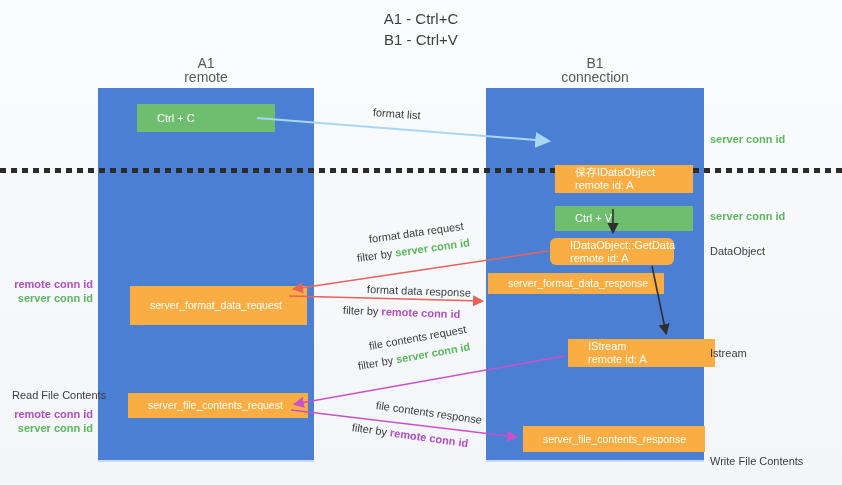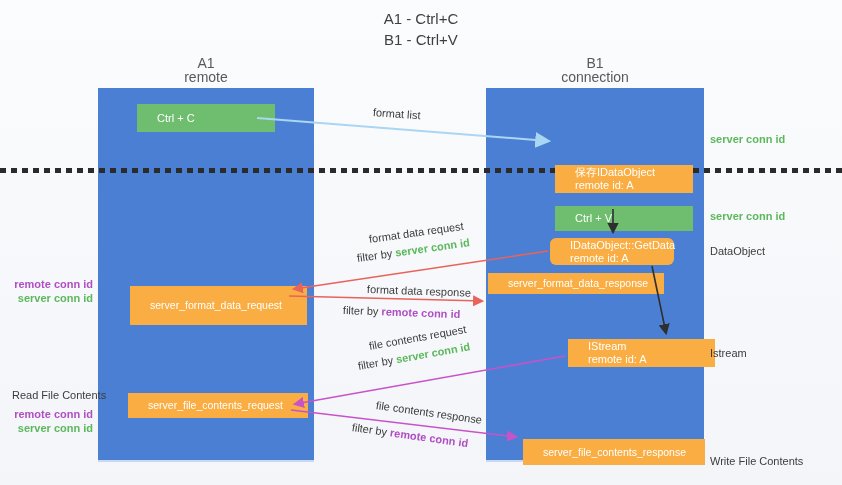--- a/index.html
+++ b/index.html
@@ -98,21 +98,21 @@
 
   <div class="node orange" style="left:568px;top:339px;width:127px;height:28px;">
     <div>IStream</div>
     <div>remote id: A</div>
   </div>
 
   <div class="node orange small" style="left:128px;top:393px;width:160px;height:25px;">
     <div>server_file_contents_request</div>
   </div>
 
-  <div class="node orange small" style="left:523px;top:426px;width:162px;height:26px;margin-top:13px;">
+  <div class="node orange small" style="left:523px;top:426px;width:162px;height:26px;">
     <div>server_file_contents_response</div>
   </div>
 
   <div class="llabel purple-t" style="top:278px;">remote conn id</div>
   <div class="llabel green-t" style="top:292px;">server conn id</div>
   <div class="llabel dark-t" style="top:389px;padding-left:12px;">Read File Contents</div>
   <div class="llabel purple-t" style="top:408px;">remote conn id</div>
   <div class="llabel green-t" style="top:422px;">server conn id</div>
 
   <div class="rlabel green-t" style="top:133px;">server conn id</div>

